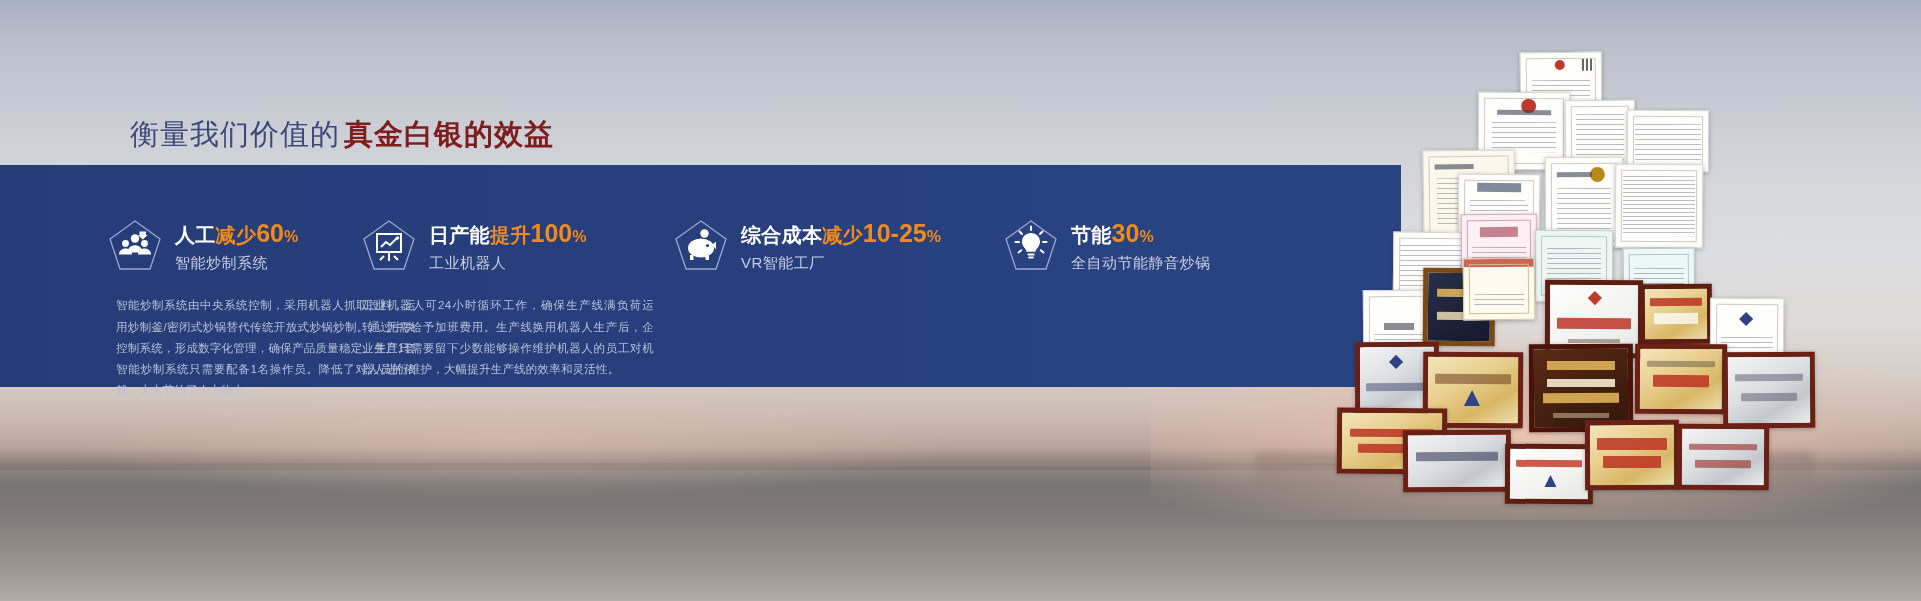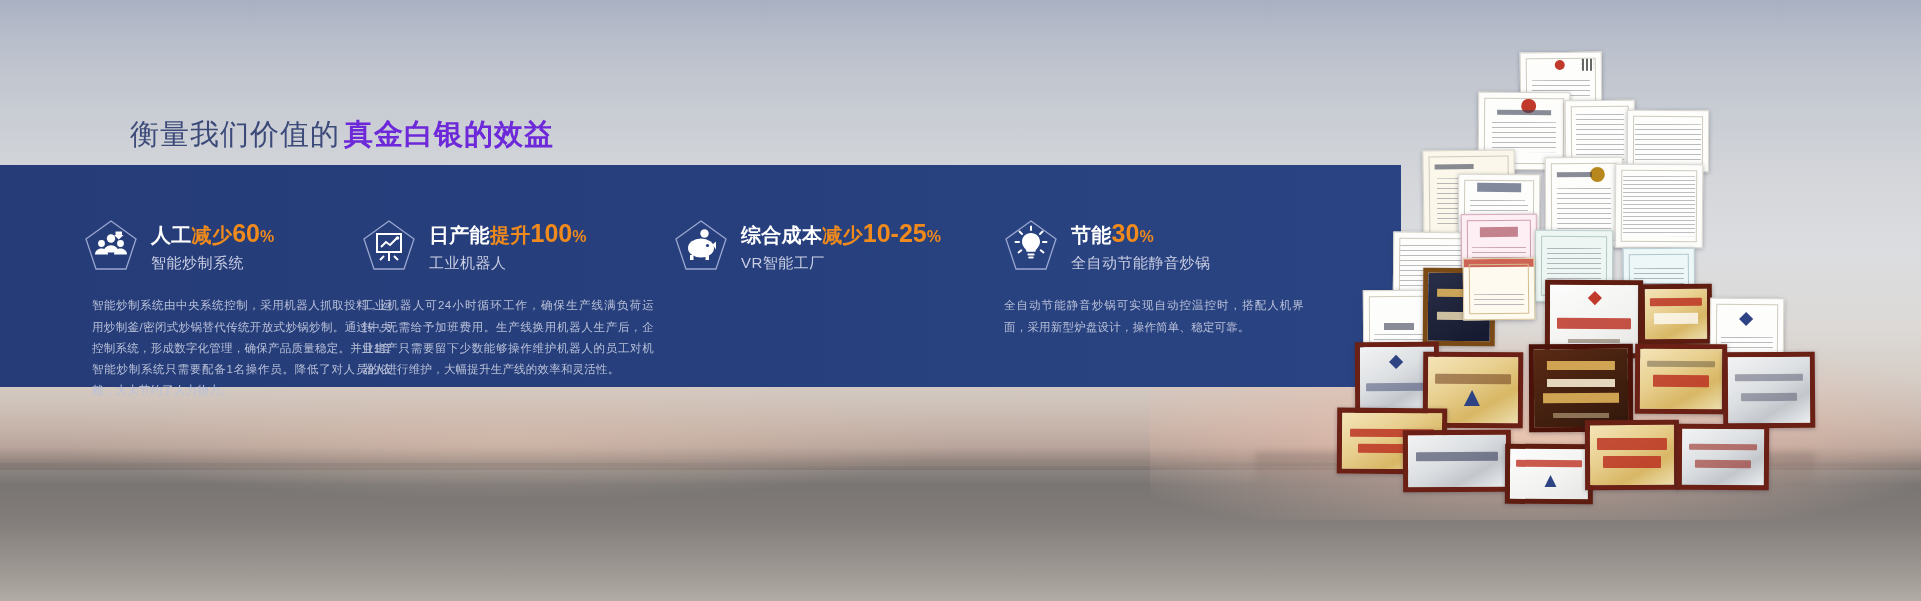--- a/index.html
+++ b/index.html
@@ -60,40 +60,40 @@
   }
   .hl-pre,.hl-post{
     font-size:29px;color:#3c4a7a;letter-spacing:1px;
     font-weight:400;line-height:1;padding-bottom:3px;
   }
   .hl-big{
     font-size:55px;font-weight:bold;color:#2e4383;letter-spacing:-1px;
     line-height:1;padding:0 6px 0 8px;
   }
   .hl-orange{
-    font-size:29px;font-weight:bold;color:#6d28d9;letter-spacing:1px;
+    font-size:29px;font-weight:bold;color:#7f1d1d;letter-spacing:1px;
     line-height:1;padding-bottom:3px;padding-left:4px;
   }
 
   
   .panel{
     position:absolute;left:0px;top:165px;width:1401px;height:222px;
     background:linear-gradient(to right,#253c78 0%,#27407d 55%,#2a4483 100%);
   }
 
   
   .cards{
     position:absolute;left:0;top:165px;width:1401px;height:222px;
     display:flex;
   }
   .card{
     position:relative;box-sizing:border-box;
     padding:53px 26px 0 0;
   }
-  .card.c1{width:352px;padding-left:84px;}
+  .card.c1{width:352px;padding-left:108px;}
   .card.c2{width:312px;padding-left:10px;}
   .card.c3{width:330px;padding-left:10px;}
   .card.c4{width:340px;padding-left:10px;}
 
   .card-head{display:flex;align-items:flex-start;}
 
   
   .pent{
     position:relative;width:54px;height:52px;flex:none;margin-right:13px;margin-top:1px;
   }
@@ -321,21 +321,20 @@
             </g>
           </svg>
         </div>
         <div class="card-titles">
           <div class="card-title">
             <span>节能</span><span class="hi"></span><span class="num">30</span><span class="pct">%</span>
           </div>
           <div class="card-sub">全自动节能静音炒锅</div>
         </div>
       </div>
-      <div class="card-body">全自动节能静音炒锅可实现自动控温控时，搭配人机界面，采用新型炉盘设计，操作简单、稳定可靠。</div>
     </div>
 
   </div>
 
   <div class="cert-reflection"></div>
   <div class="certs">
 
     <div class="cert paper" style="left:305px;top:0px;width:82px;height:72px;transform:rotate(-0.6deg);">
       <div class="inner"></div>
         <div class="seal" style="left:42%;top:10%;width:13%;padding-bottom:13%;"></div>

